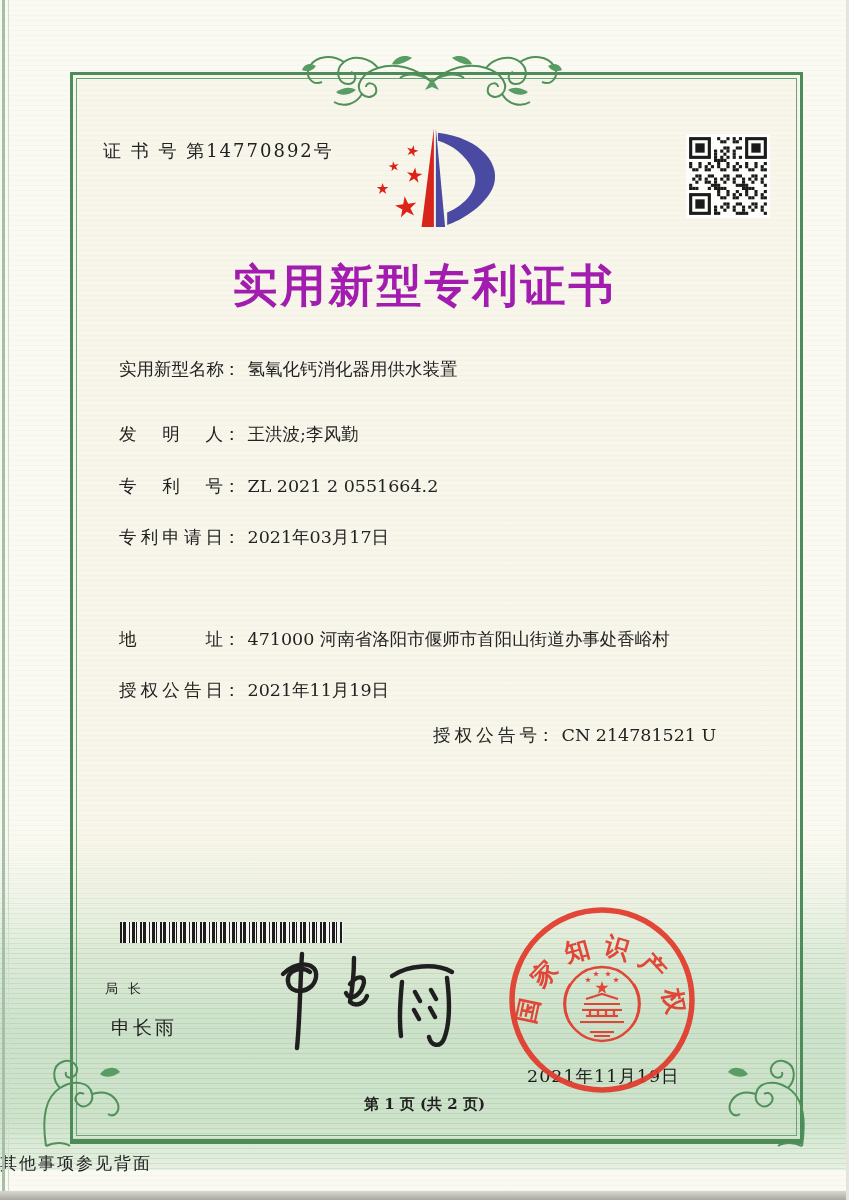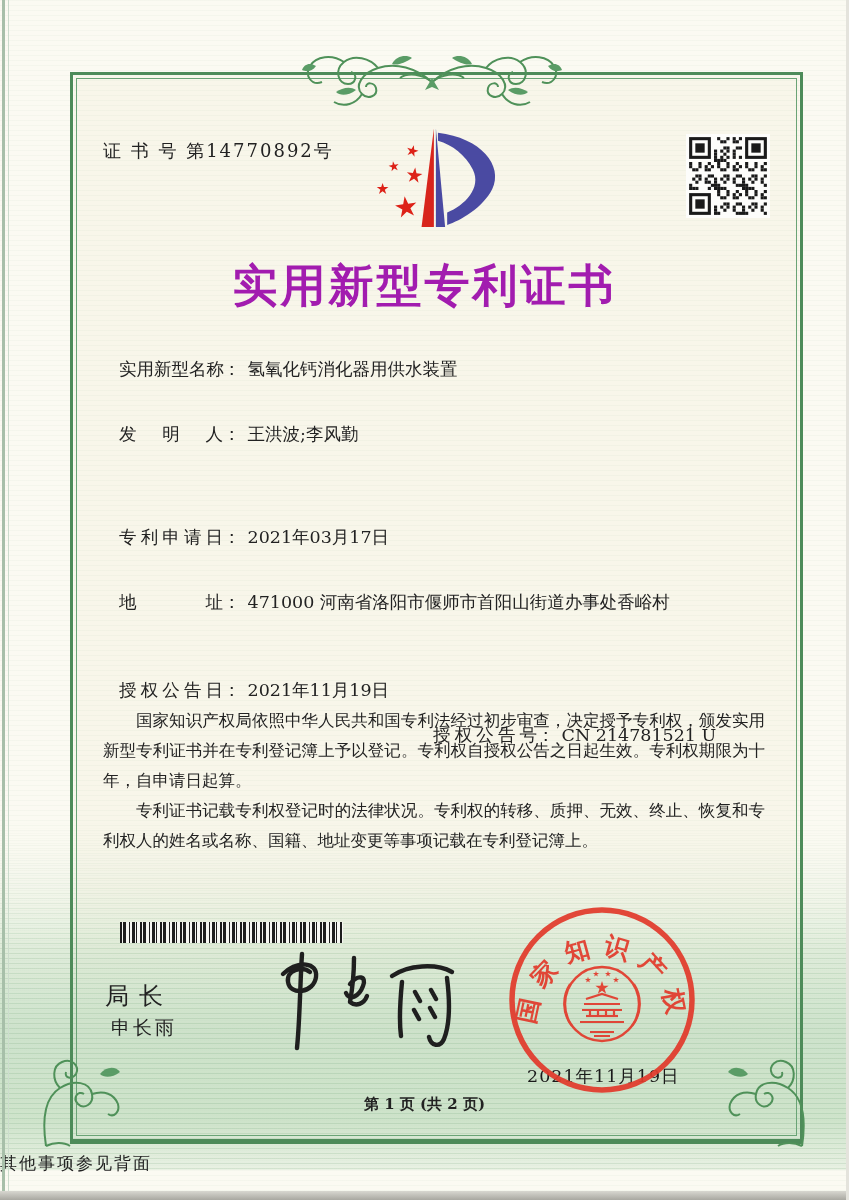--- a/index.html
+++ b/index.html
@@ -45,21 +45,21 @@
     font-size:16.5px;line-height:30px;text-align:justify;
   }
   .body-text p{margin:0;text-indent:2em;}
   .barcode{
     position:absolute;left:120px;top:922px;width:223px;height:21px;z-index:4;
     background:repeating-linear-gradient(90deg,
       #1d1d1d 0 2px,#f6f6f2 2px 3px,#1d1d1d 3px 6px,#f6f6f2 6px 9px,
       #1d1d1d 9px 10px,#f6f6f2 10px 12px,#1d1d1d 12px 15px,#f6f6f2 15px 16px,
       #1d1d1d 16px 17px,#f6f6f2 17px 20px);
   }
-  .signer-title{position:absolute;left:105px;top:980px;z-index:4;font-size:24px;letter-spacing:10px;}
+  .signer-title{position:absolute;left:105px;top:980px;z-index:4;font-size:13px;letter-spacing:10px;}
   .signer-name{position:absolute;left:111px;top:1015px;z-index:4;font-size:19px;letter-spacing:3px;}
   .signature{position:absolute;left:250px;top:944px;width:215px;height:112px;z-index:5;}
   .seal{position:absolute;left:500px;top:898px;width:204px;height:204px;z-index:6;opacity:.93;}
   .seal-date{position:absolute;left:527px;top:1064px;z-index:5;font-size:17.5px;letter-spacing:1px;color:#1a1a1a;}
   .page-info{position:absolute;left:0;width:849px;top:1095px;z-index:4;text-align:center;font-size:15px;font-weight:bold;}
   .back-note{position:absolute;left:0;width:849px;top:1152px;z-index:4;font-size:17px;letter-spacing:2px;}
   
   .edge-left{position:absolute;left:2px;top:0;width:3px;height:1200px;background:#a7bfa9;z-index:10;}
   .edge-left2{position:absolute;left:8px;top:0;width:1px;height:1200px;background:#ccdccd;z-index:10;}
   .edge-bottom{position:absolute;left:0;bottom:0;width:849px;height:9px;z-index:10;
@@ -304,37 +304,36 @@
     </svg>
 
   <div class="title">实用新型专利证书</div>
 
   <div class="field-row" style="top:357px">
     <span class="field-label">实用新型名称</span><span>：</span><span class="field-value">氢氧化钙消化器用供水装置</span>
   </div>
   <div class="field-row" style="top:422px">
     <span class="field-label">发明人</span><span>：</span><span class="field-value">王洪波;李风勤</span>
   </div>
+  <div class="field-row" style="top:474px">
+    <span class="field-label">专利号</span><span>：</span><span class="field-value">ZL 2021 2 0551664.2</span>
+  </div>
   <div class="field-row" style="top:525px">
     <span class="field-label">专利申请日</span><span>：</span><span class="field-value">2021年03月17日</span>
   </div>
-  <div class="field-row" style="top:590px">
+  <div class="field-row" style="top:627px">
     <span class="field-label">地址</span><span>：</span><span class="field-value">471000 河南省洛阳市偃师市首阳山街道办事处香峪村</span>
   </div>
   <div class="field-row" style="top:678px">
     <span class="field-label">授权公告日</span><span>：</span><span class="field-value">2021年11月19日</span>
     <span class="grant2">
       <span class="field-label">授权公告号</span><span>：</span><span class="field-value">CN 214781521 U</span>
     </span>
   </div>
 
-  <div class="body-text">
-    <p>国家知识产权局依照中华人民共和国专利法经过初步审查，决定授予专利权，颁发实用新型专利证书并在专利登记簿上予以登记。专利权自授权公告之日起生效。专利权期限为十年，自申请日起算。</p>
-    <p>专利证书记载专利权登记时的法律状况。专利权的转移、质押、无效、终止、恢复和专利权人的姓名或名称、国籍、地址变更等事项记载在专利登记簿上。</p>
-  </div>
 
   <div class="barcode"></div>
 
   <div class="signer-title">局长</div>
   <div class="signer-name">申长雨</div>
 
   <svg class="signature" viewBox="0 0 215 112">
     <g stroke="#1f1f1f" stroke-width="4.4" fill="none" stroke-linecap="round" stroke-linejoin="round">
       <path d="M33,30 C48,16 68,18 66,33 C64,49 40,52 38,38 C36,26 52,22 60,28"></path>
       <path d="M52,10 C50,40 50,74 47,104"></path>

